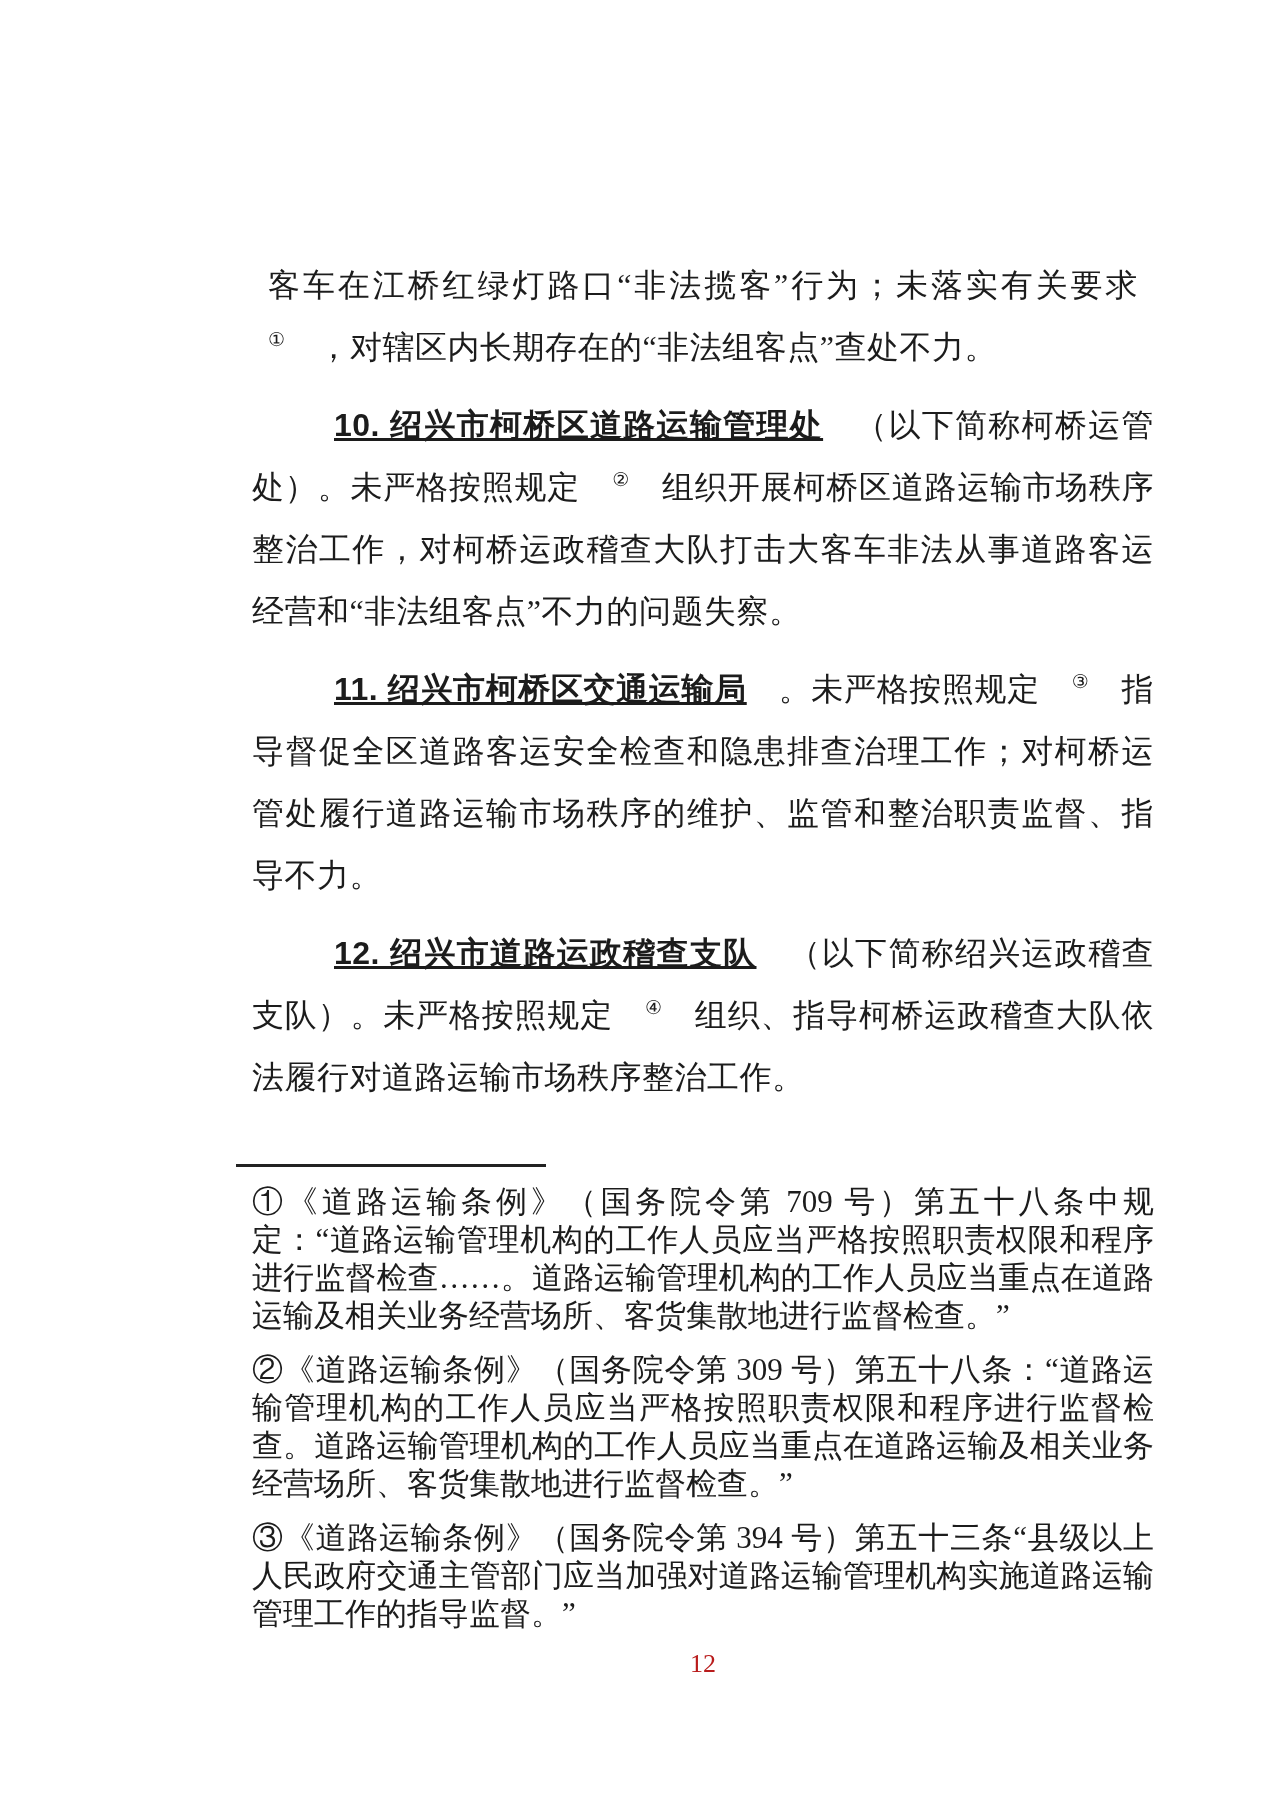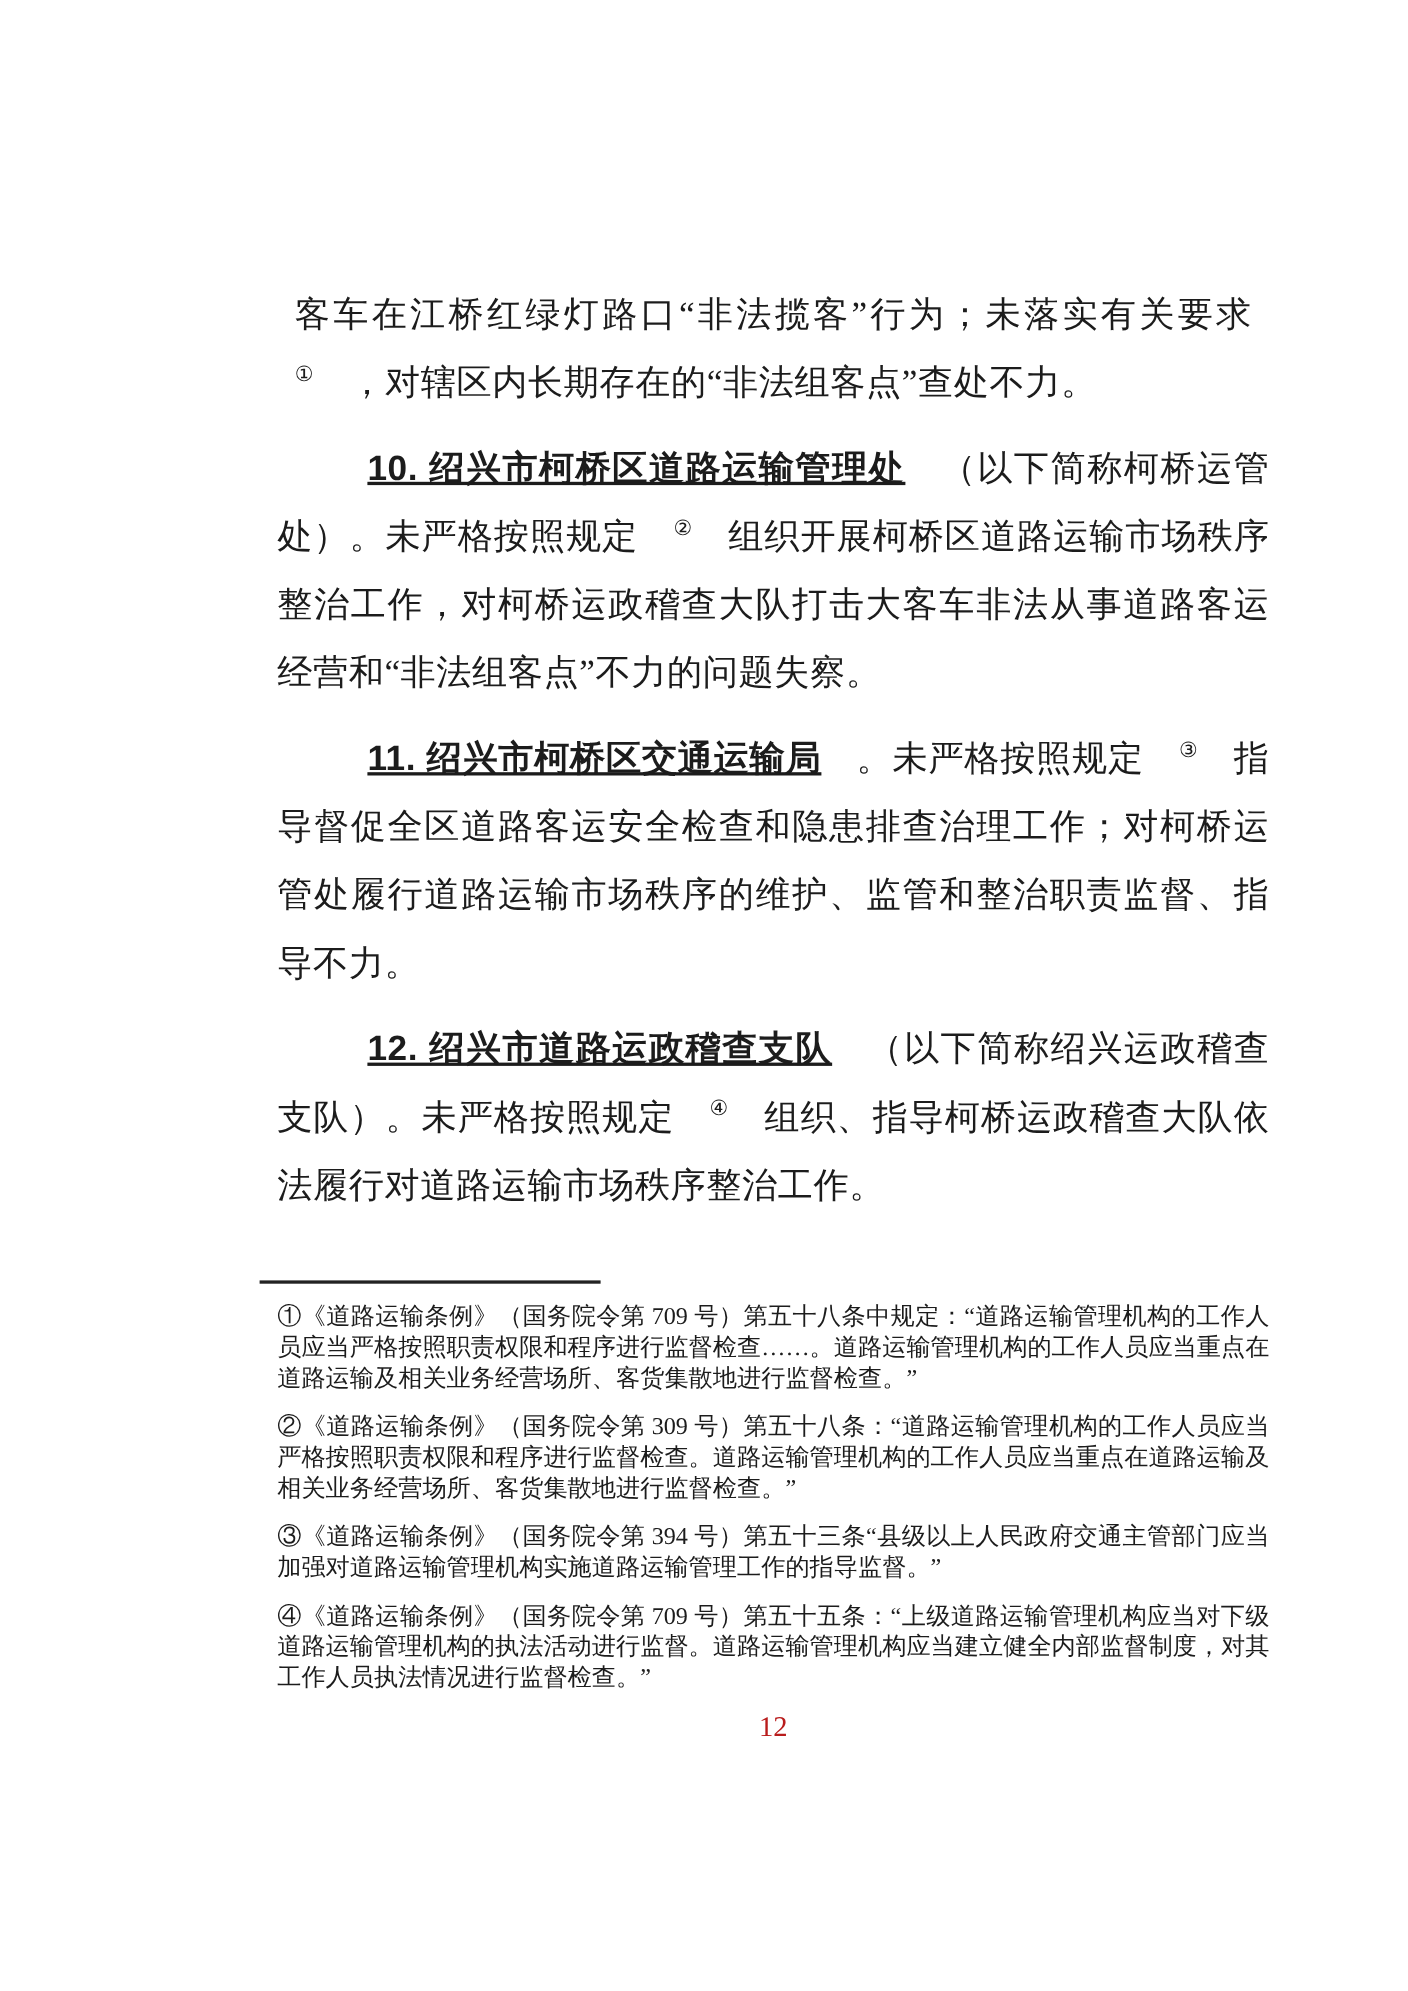--- a/index.html
+++ b/index.html
@@ -37,22 +37,22 @@
     line-height: 0;
   }
   .fn-sep {
     margin-top: 56px;
     width: 310px;
     border-top: 3px solid #222222;
     height: 0;
   }
   .footnotes { margin-top: 8px; }
   .footnotes .fn {
-    font-size: 22px;
-    line-height: 28px;
+    font-size: 31px;
+    line-height: 38px;
     text-align: justify;
     text-justify: inter-ideograph;
   }
   .page-number {
     margin-top: 10px;
     text-align: center;
     font-size: 26px;
     line-height: 30px;
     color: #b91c1c;
   }
@@ -73,18 +73,17 @@
     <p class="para indent"><span class="seg seg-bold">12. 绍兴市道路运政稽查支队</span><span class="seg">（以下简称绍兴运政稽查支队）。未严格按照规定</span><sup class="supref">④</sup><span class="seg">组织、指导柯桥运政稽查大队依法履行对道路运输市场秩序整治工作。</span></p>
 
   </div>
 
   <div class="fn-sep"></div>
 
   <div class="footnotes">
     <p class="fn">①《道路运输条例》（国务院令第 709 号）第五十八条中规定：“道路运输管理机构的工作人员应当严格按照职责权限和程序进行监督检查……。道路运输管理机构的工作人员应当重点在道路运输及相关业务经营场所、客货集散地进行监督检查。”</p>
     <p class="fn">②《道路运输条例》（国务院令第 309 号）第五十八条：“道路运输管理机构的工作人员应当严格按照职责权限和程序进行监督检查。道路运输管理机构的工作人员应当重点在道路运输及相关业务经营场所、客货集散地进行监督检查。”</p>
     <p class="fn">③《道路运输条例》（国务院令第 394 号）第五十三条“县级以上人民政府交通主管部门应当加强对道路运输管理机构实施道路运输管理工作的指导监督。”</p>
-    <p class="fn">④《道路运输条例》（国务院令第 709 号）第五十五条：“上级道路运输管理机构应当对下级道路运输管理机构的执法活动进行监督。道路运输管理机构应当建立健全内部监督制度，对其工作人员执法情况进行监督检查。”</p>
   </div>
 
   <div class="page-number">12</div>
 
 </div>
 
 </body></html>

